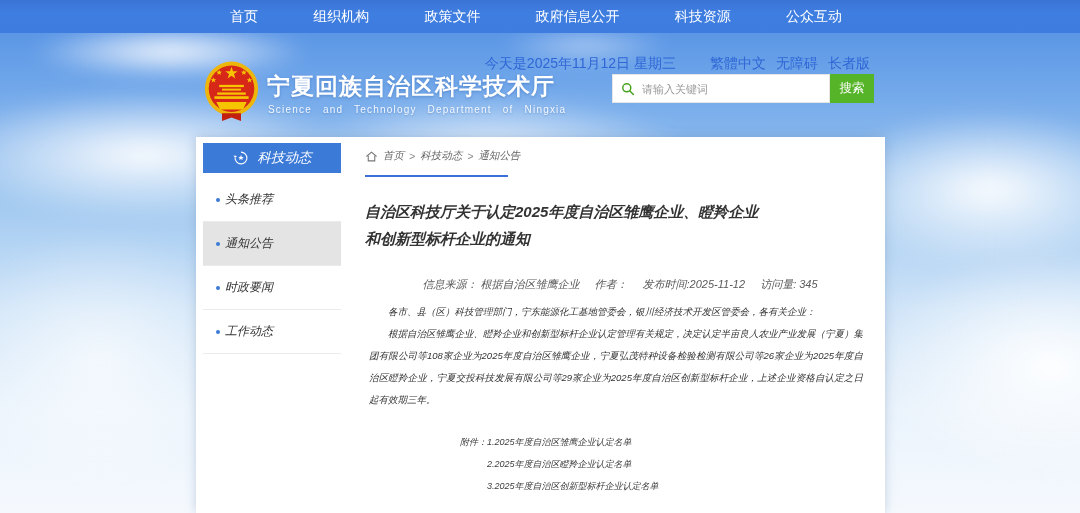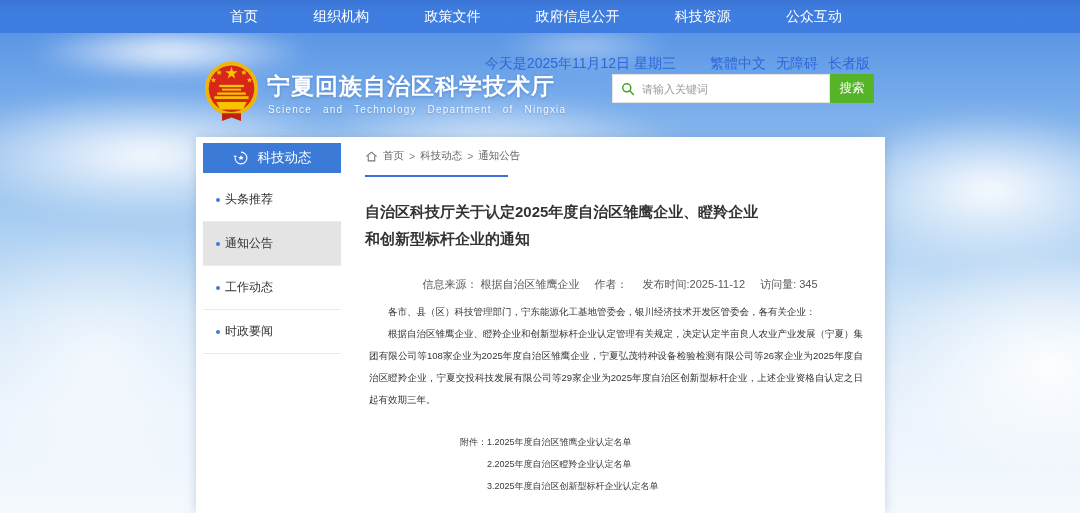--- a/index.html
+++ b/index.html
@@ -45,21 +45,21 @@
   .search-box { width:218px; height:29px; background:#fff; border:1px solid #e5e5e5;
     display:flex; align-items:center; padding-left:8px; }
   .search-box input { border:none; outline:none; font-size:11px; color:#333; width:175px;
     margin-left:7px; background:transparent; font-family:"Liberation Sans",sans-serif; }
   .search-box input::placeholder { color:#9a9a9a; }
   .search-btn { width:44px; height:29px; background:#55b427; color:#fff; font-size:12.5px;
     border:none; cursor:pointer; font-family:Liberation Sans, sans-serif; }
 
   
   .card { position:absolute; left:196px; top:137px; width:689px; height:376px;
-    background:#fff; box-shadow:0 0 10px rgba(110,135,170,.35); z-index:3; }
+    background:#fff; box-shadow:0 0 10px rgba(110,135,170,.35); z-index:3;font-style:italic; }
 
   
   .sidebar { position:absolute; left:7px; top:6px; width:138px; }
   .side-head { height:30px; background:#3b7ad7; color:#fff; font-size:13.5px;
     display:flex; align-items:center; justify-content:center; gap:9px; }
   .side-list { margin-top:5px; }
   .side-item { position:relative; height:44px; display:flex; align-items:center;
     padding-left:22px; font-size:12px; color:#333; border-bottom:1px solid #ebebeb; cursor:pointer; }
   .side-item::before { content:''; position:absolute; left:13px; top:50%; margin-top:-2px;
     width:4px; height:4px; border-radius:50%; background:#3b7ad7; }
@@ -159,22 +159,22 @@
       <svg class="icon-svg" width="16" height="16" viewBox="0 0 20 20">
         <path d="M10 2.6 a7.4 7.4 0 1 1 -7.4 7.4" fill="none" stroke="#fff" stroke-width="1.4"></path>
         <path d="M2.6 10 L0.6 6.8 L5 7.6 Z" fill="#fff"></path>
         <polygon points="10,6.4 11,8.6 13.4,8.7 11.6,10.2 12.2,12.5 10,11.2 7.8,12.5 8.4,10.2 6.6,8.7 9,8.6" fill="#fff"></polygon>
       </svg>
       <span>科技动态</span>
     </div>
     <div class="side-list">
       <div class="side-item">头条推荐</div>
       <div class="side-item active">通知公告</div>
+      <div class="side-item">时政要闻</div>
       <div class="side-item">工作动态</div>
-      <div class="side-item">时政要闻</div>
     </div>
   </div>
 
   <div class="content">
     <div class="breadcrumb">
       <svg class="icon-svg" width="13" height="13" viewBox="0 0 18 18">
         <path d="M2 9 L9 3 L16 9" fill="none" stroke="#777" stroke-width="1.5" stroke-linejoin="round"></path>
         <path d="M4.5 8 v7 h9 v-7" fill="none" stroke="#777" stroke-width="1.5"></path>
       </svg>
       <span class="crumb">首页</span>

